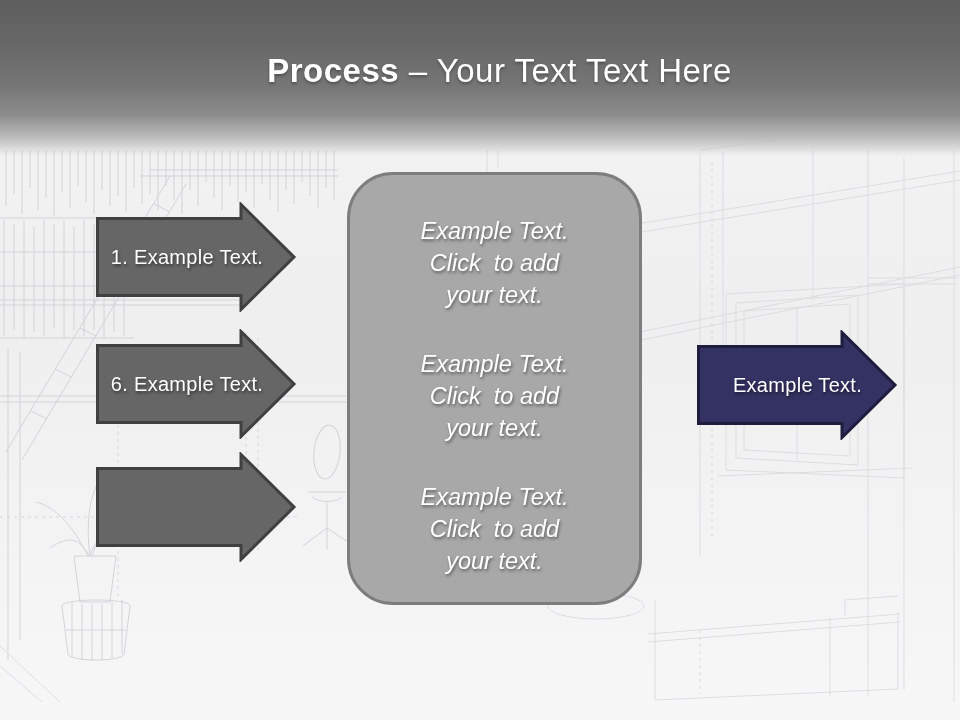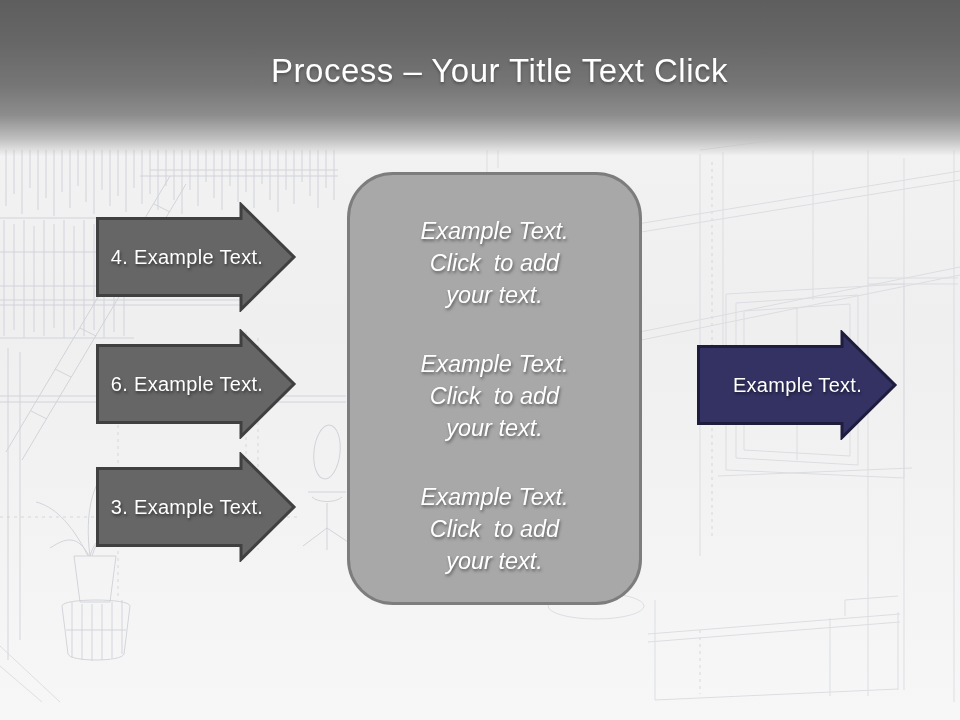--- a/index.html
+++ b/index.html
@@ -13,21 +13,21 @@
   
   .title-bar{
     position:absolute;left:0;top:0;width:960px;height:156px;z-index:3;
     background:linear-gradient(180deg,#5e5e5e 0%,#676767 28%,#767676 55%,#8d8d8d 74%,#bfbfbf 89%,rgba(246,246,247,0) 100%);
   }
   .title-bar h1{
     margin:0;padding-top:52px;text-align:center;
     font-size:33px;font-weight:400;color:#fff;letter-spacing:.5px;
     text-shadow:0 2px 3px rgba(0,0,0,.30);
   }
-  .title-bar h1 b{font-weight:400;margin-left:39px;}
+  .title-bar h1 b{font-weight:700;margin-left:39px;}
   
   .arrow{position:absolute;width:201px;height:110px;display:flex;align-items:center;justify-content:center;z-index:4;}
   .arrow-svg{position:absolute;left:0;top:0;width:100%;height:100%;}
   .arrow-svg polygon{fill:var(--step-arrow-fill,#666);stroke:var(--step-arrow-border,#404040);stroke-width:3;stroke-linejoin:miter;}
   .arrow.result .arrow-svg polygon{fill:var(--result-arrow-fill,#333263);stroke:var(--result-arrow-border,#1e1d3e);}
   .arrow-label{
     position:relative;color:#fff;font-size:20px;letter-spacing:.3px;
     text-shadow:1px 2px 3px rgba(0,0,0,.5);white-space:nowrap;
   }
   .arrow.step .arrow-label{padding-right:19px;}
@@ -78,40 +78,39 @@
       <path d="M400 263L960 171 M402 271L960 180 M556 349L960 267 M558 357L960 275 M700 150L960 116"></path>
       <path d="M700 154V556 M723 152V360 M813 150V300 M868 150V696 M904 158V690 M954 150V702 M868 278H958 M868 284H958"></path>
       <path d="M726 294L904 284L904 478L726 470Z M736 303L858 295L858 465L736 458Z M744 311L850 304L850 456L744 450Z M797 307V460 M718 476L912 468"></path>
       <path d="M648 634L900 614 M648 642L900 622 M655 600V700 M830 618V696 M898 612V690 M655 700L898 689 M845 600L898 596 M845 600V616"></path>
       <ellipse cx="596" cy="606" rx="48" ry="13"></ellipse>
       <path d="M0 646L60 702 M0 666L42 702 M487 150V172 M498 150V168"></path>
     </g>
   </svg>
 
   <header class="title-bar">
-    <h1><b>Process</b><span> – Your Title Text Click</span></h1>
+    <h1><b>Process</b><span> – Your Text Text Here</span></h1>
   </header>
 
   <div class="arrow step step1">
     <svg class="arrow-svg" viewBox="0 0 201 110">
         <polygon points="1.5,16.5 145,16.5 145,2.5 198,55 145,107.5 145,93.5 1.5,93.5"></polygon>
       </svg>
-    <span class="arrow-label">4. Example Text.</span>
+    <span class="arrow-label">1. Example Text.</span>
   </div>
   <div class="arrow step step2">
     <svg class="arrow-svg" viewBox="0 0 201 110">
         <polygon points="1.5,16.5 145,16.5 145,2.5 198,55 145,107.5 145,93.5 1.5,93.5"></polygon>
       </svg>
     <span class="arrow-label">6. Example Text.</span>
   </div>
   <div class="arrow step step3">
     <svg class="arrow-svg" viewBox="0 0 201 110">
         <polygon points="1.5,16.5 145,16.5 145,2.5 198,55 145,107.5 145,93.5 1.5,93.5"></polygon>
       </svg>
-    <span class="arrow-label">3. Example Text.</span>
   </div>
 
   <div class="center-box">
     <p>Example Text.
 Click  to add
 your text.</p>
     <p>Example Text.
 Click  to add
 your text.</p>
     <p>Example Text.

